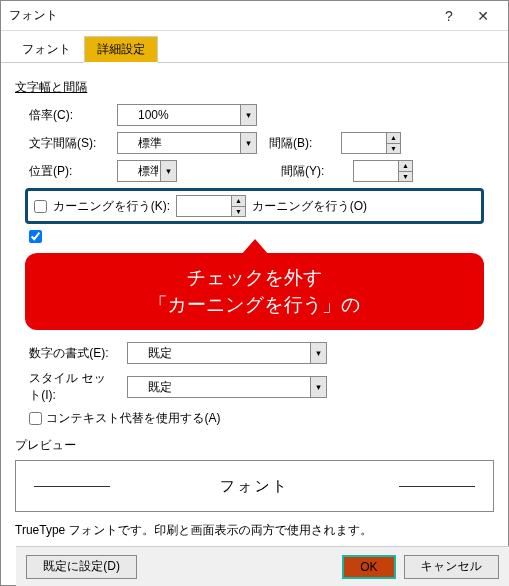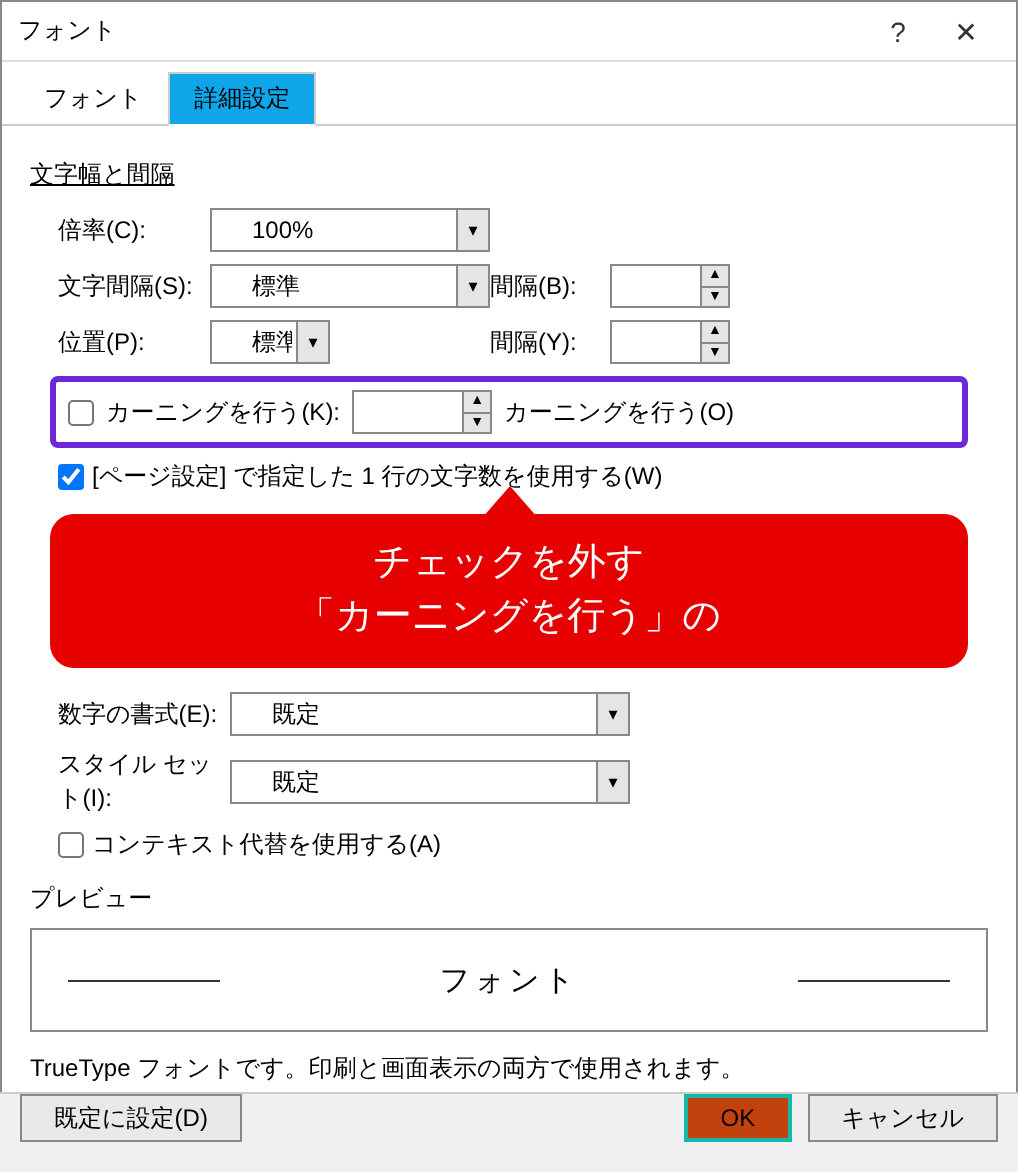--- a/index.html
+++ b/index.html
@@ -4,27 +4,27 @@
 <style>
 * { box-sizing: border-box; margin: 0; padding: 0; }
 body { font-family: "Yu Gothic UI", "Meiryo", sans-serif; font-size: 12px; background: #fff; width: 509px; height: 586px; overflow: hidden; border: 1px solid #888; }
 
 .titlebar { height: 30px; display: flex; align-items: center; padding: 0 8px; background: #fff; border-bottom: 1px solid #ddd; }
 .titlebar .title { flex: 1; font-size: 12px; }
 .titlebar .btn { width: 34px; height: 28px; display: flex; align-items: center; justify-content: center; font-size: 14px; color: #333; }
 
 .tabs { display: flex; padding: 4px 8px 0 8px; border-bottom: 1px solid #ccc; }
 .tab { padding: 4px 12px; font-size: 12px; border: 1px solid transparent; border-bottom: none; cursor: pointer; position: relative; top: 1px; }
-.tab.active { background: #0ea5e9; border-color: #ccc; border-bottom: 1px solid #fff; text-align: right; }
+.tab.active { background: #eab308; border-color: #ccc; border-bottom: 1px solid #fff; text-align: right; }
 
 .content { padding: 10px 14px; }
 
 .section-label { font-size: 12px; margin: 6px 0 8px 0; text-decoration: underline; }
 
-.row { display: flex; align-items: center; margin: 6px 0; gap: 0; }
+.row { display: flex; align-items: center; margin: 6px 0; gap: 12px; }
 .row .label { width: 90px; padding-left: 14px; font-size: 12px; }
 .row .label2 { width: 60px; font-size: 12px; }
 
 select, input[type=text] { font-size: 12px; height: 22px; border: 1px solid #888; background: #fff; padding: 0 20px; }
 .combo-wide { width: 140px; }
 .combo-sm { width: 60px; }
 .spinner { width: 60px; }
 
 .dropdown { position: relative; display: inline-flex; }
 .dropdown select { appearance: none; padding-right: 18px; width: 100%; }
@@ -32,35 +32,35 @@
 
 .spinwrap { position: relative; display: inline-flex; }
 .spinwrap input { width: 100%; padding-right: 16px; }
 .spinwrap .spinbtns { position: absolute; right: 1px; top: 1px; bottom: 1px; width: 14px; display: flex; flex-direction: column; }
 .spinwrap .spinbtns div { flex: 1; background: #e5e5e5; border-left: 1px solid #888; font-size: 7px; display: flex; align-items: center; justify-content: center; }
 .spinwrap .spinbtns div:first-child { border-bottom: 1px solid #888; }
 
 .checkbox-row { display: flex; align-items: center; margin: 6px 0 6px 14px; gap: 4px; font-size: 12px; }
 .checkbox-row input { width: 13px; height: 13px; }
 
-.red-box { border: 3px solid #6d28d9; border-radius: 4px; padding: 4px 6px; margin: 4px 10px; display: flex; align-items: center; gap: 6px; }
+.red-box { border: 3px solid #0c4a6e; border-radius: 4px; padding: 4px 6px; margin: 4px 10px; display: flex; align-items: center; gap: 6px; }
 
 .callout { position: relative; margin: 10px 10px 12px 10px; }
 .callout .bubble { background: #e60000; color: #fff; border-radius: 12px; padding: 12px 20px; text-align: center; font-size: 19px; line-height: 1.4; font-weight: 500; }
 .callout .pointer { position: absolute; top: -14px; left: 50%; transform: translateX(-50%); width: 0; height: 0; border-left: 14px solid transparent; border-right: 14px solid transparent; border-bottom: 16px solid #e60000; }
 
 .preview-label { font-size: 12px; margin: 10px 0 6px 0; }
 .preview-box { border: 1px solid #888; height: 52px; margin: 0 0 8px 0; display: flex; align-items: center; justify-content: center; font-size: 15px; letter-spacing: 2px; position: relative; }
 .preview-box::before, .preview-box::after { content: ""; position: absolute; top: 50%; height: 1px; width: 76px; background: #333; }
 .preview-box::before { left: 18px; }
 .preview-box::after { right: 18px; }
 
 .desc { font-size: 12px; margin: 10px 0 0 0; }
 
-.footer { position: absolute; bottom: 0; left: 0; right: 0; height: 40px; border-top: 1px solid #ccc; background: #f0f0f0; display: flex; padding: 0 10px; gap: 8px; }
+.footer { position: absolute; bottom: 0; left: 16px; right: 0; height: 40px; border-top: 1px solid #ccc; background: #f0f0f0; display: flex; align-items: center; padding: 0 10px; gap: 8px; }
 .footer .spacer { flex: 1; }
 .footer button { height: 24px; padding: 0 16px; font-size: 12px; border: 1px solid #888; background: #e9e9e9; cursor: pointer; }
 .footer button.primary { border: 2px solid #14b8a6; background: #c2410c; }
 </style>
 </head>
 <body>
 
 <div class="titlebar">
   <span class="title">フォント</span>
   <div class="btn">?</div>
@@ -125,21 +125,20 @@
       <div class="spinbtns">
           <div>▲</div>
           <div>▼</div>
         </div>
     </div>
     <span>カーニングを行う(O)</span>
   </div>
 
   <div class="checkbox-row">
     <input type="checkbox" checked="" style="">
-    <span>[ページ設定] で指定した 1 行の文字数を使用する(W)</span>
   </div>
 
   <div class="callout">
     <div class="pointer"></div>
     <div class="bubble">
       <div>チェックを外す</div>
       <div>「カーニングを行う」の</div>
     </div>
   </div>
 

